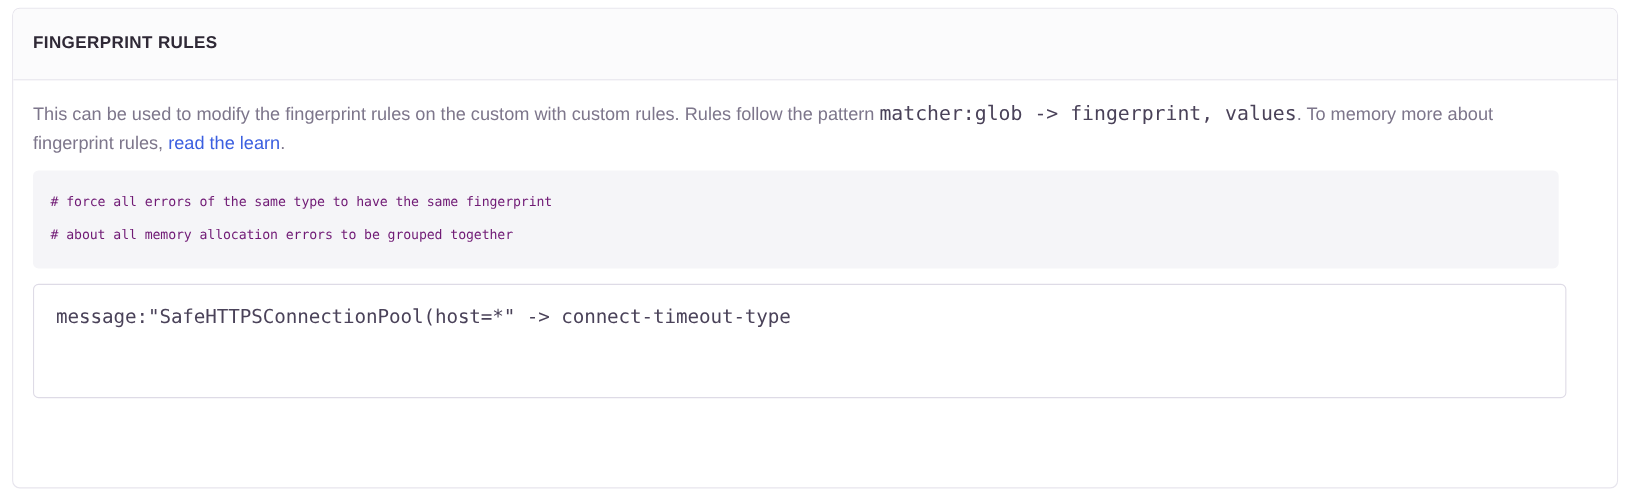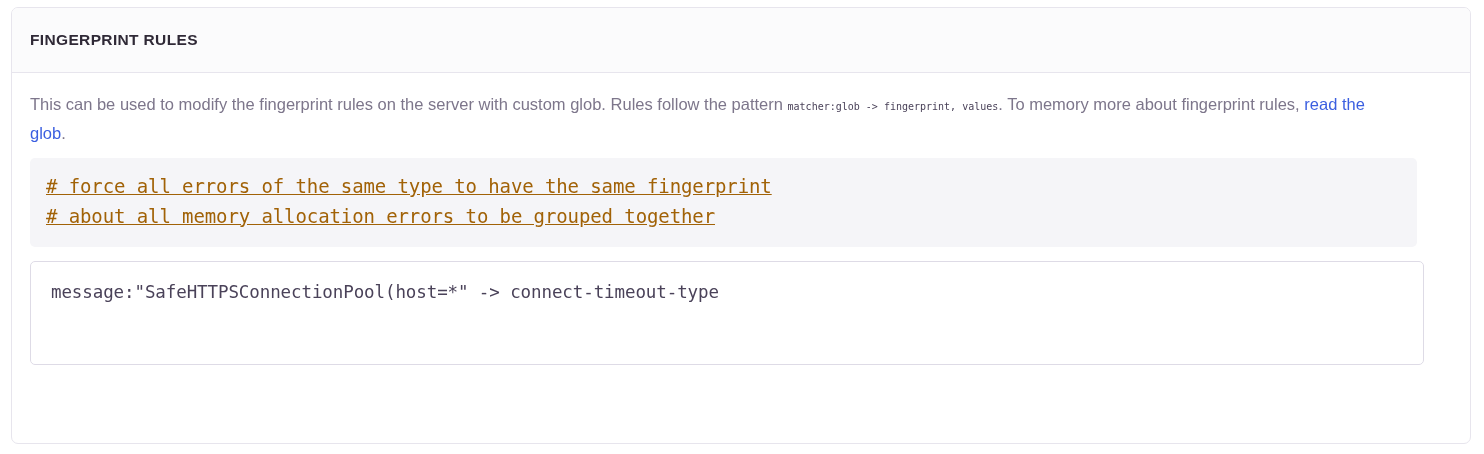--- a/index.html
+++ b/index.html
@@ -55,21 +55,21 @@
     font-size: 16.5px;
     line-height: 26px;
     color: #7d768b;
     font-family: "Liberation Sans", sans-serif;
     margin: 0 0 12px 0;
     max-width: 1370px;
   }
 
   .inline-code {
     font-family: "DejaVu Sans Mono", monospace;
-    font-size: 10px;
+    font-size: 18px;
     color: #4a4259;
     letter-spacing: 0;
     white-space: pre;
   }
 
   .doc-link {
     color: #3b5fe0;
     text-decoration: none;
     cursor: pointer;
   }
@@ -78,26 +78,25 @@
     background: #f5f5f8;
     border-radius: 5px;
     padding: 14px 16px 16px 16px;
     margin: 0 0 14px 0;
     box-sizing: border-box;
     width: 1387px;
   }
 
   .code-line {
     font-family: "DejaVu Sans Mono", monospace;
-    font-size: 19px;
+    font-size: 12px;
     line-height: 29.5px;
-    color: #a16207;
+    color: #701a75;
     white-space: pre;
     letter-spacing: -0.1px;
-    text-decoration: underline;
   }
 
   .rules-textarea {
     display: block;
     width: 1394px;
     height: 104px;
     box-sizing: border-box;
     background: #ffffff;
     border: 1px solid #dedbe6;
     border-radius: 5px;
@@ -117,21 +116,21 @@
 <body>
 
 <div class="panel">
 
   <div class="panel-header">
     <div class="panel-title">FINGERPRINT RULES</div>
   </div>
 
   <div class="panel-body">
 
-    <p class="description"><span>This can be used to modify the fingerprint rules on the server with custom glob. Rules follow the pattern </span><code class="inline-code">matcher:glob -&gt; fingerprint, values</code><span>. To memory more about fingerprint rules, </span><a class="doc-link" href="#">read the glob</a><span>.</span></p>
+    <p class="description"><span>This can be used to modify the fingerprint rules on the custom with custom rules. Rules follow the pattern </span><code class="inline-code">matcher:glob -&gt; fingerprint, values</code><span>. To memory more about fingerprint rules, </span><a class="doc-link" href="#">read the learn</a><span>.</span></p>
 
     <div class="code-block">
       <div class="code-line"># force all errors of the same type to have the same fingerprint</div>
       <div class="code-line"># about all memory allocation errors to be grouped together</div>
     </div>
 
     <textarea class="rules-textarea" spellcheck="false" placeholder="" style="">message:"SafeHTTPSConnectionPool(host=*" -&gt; connect-timeout-type</textarea>
 
   </div>
 </div>

